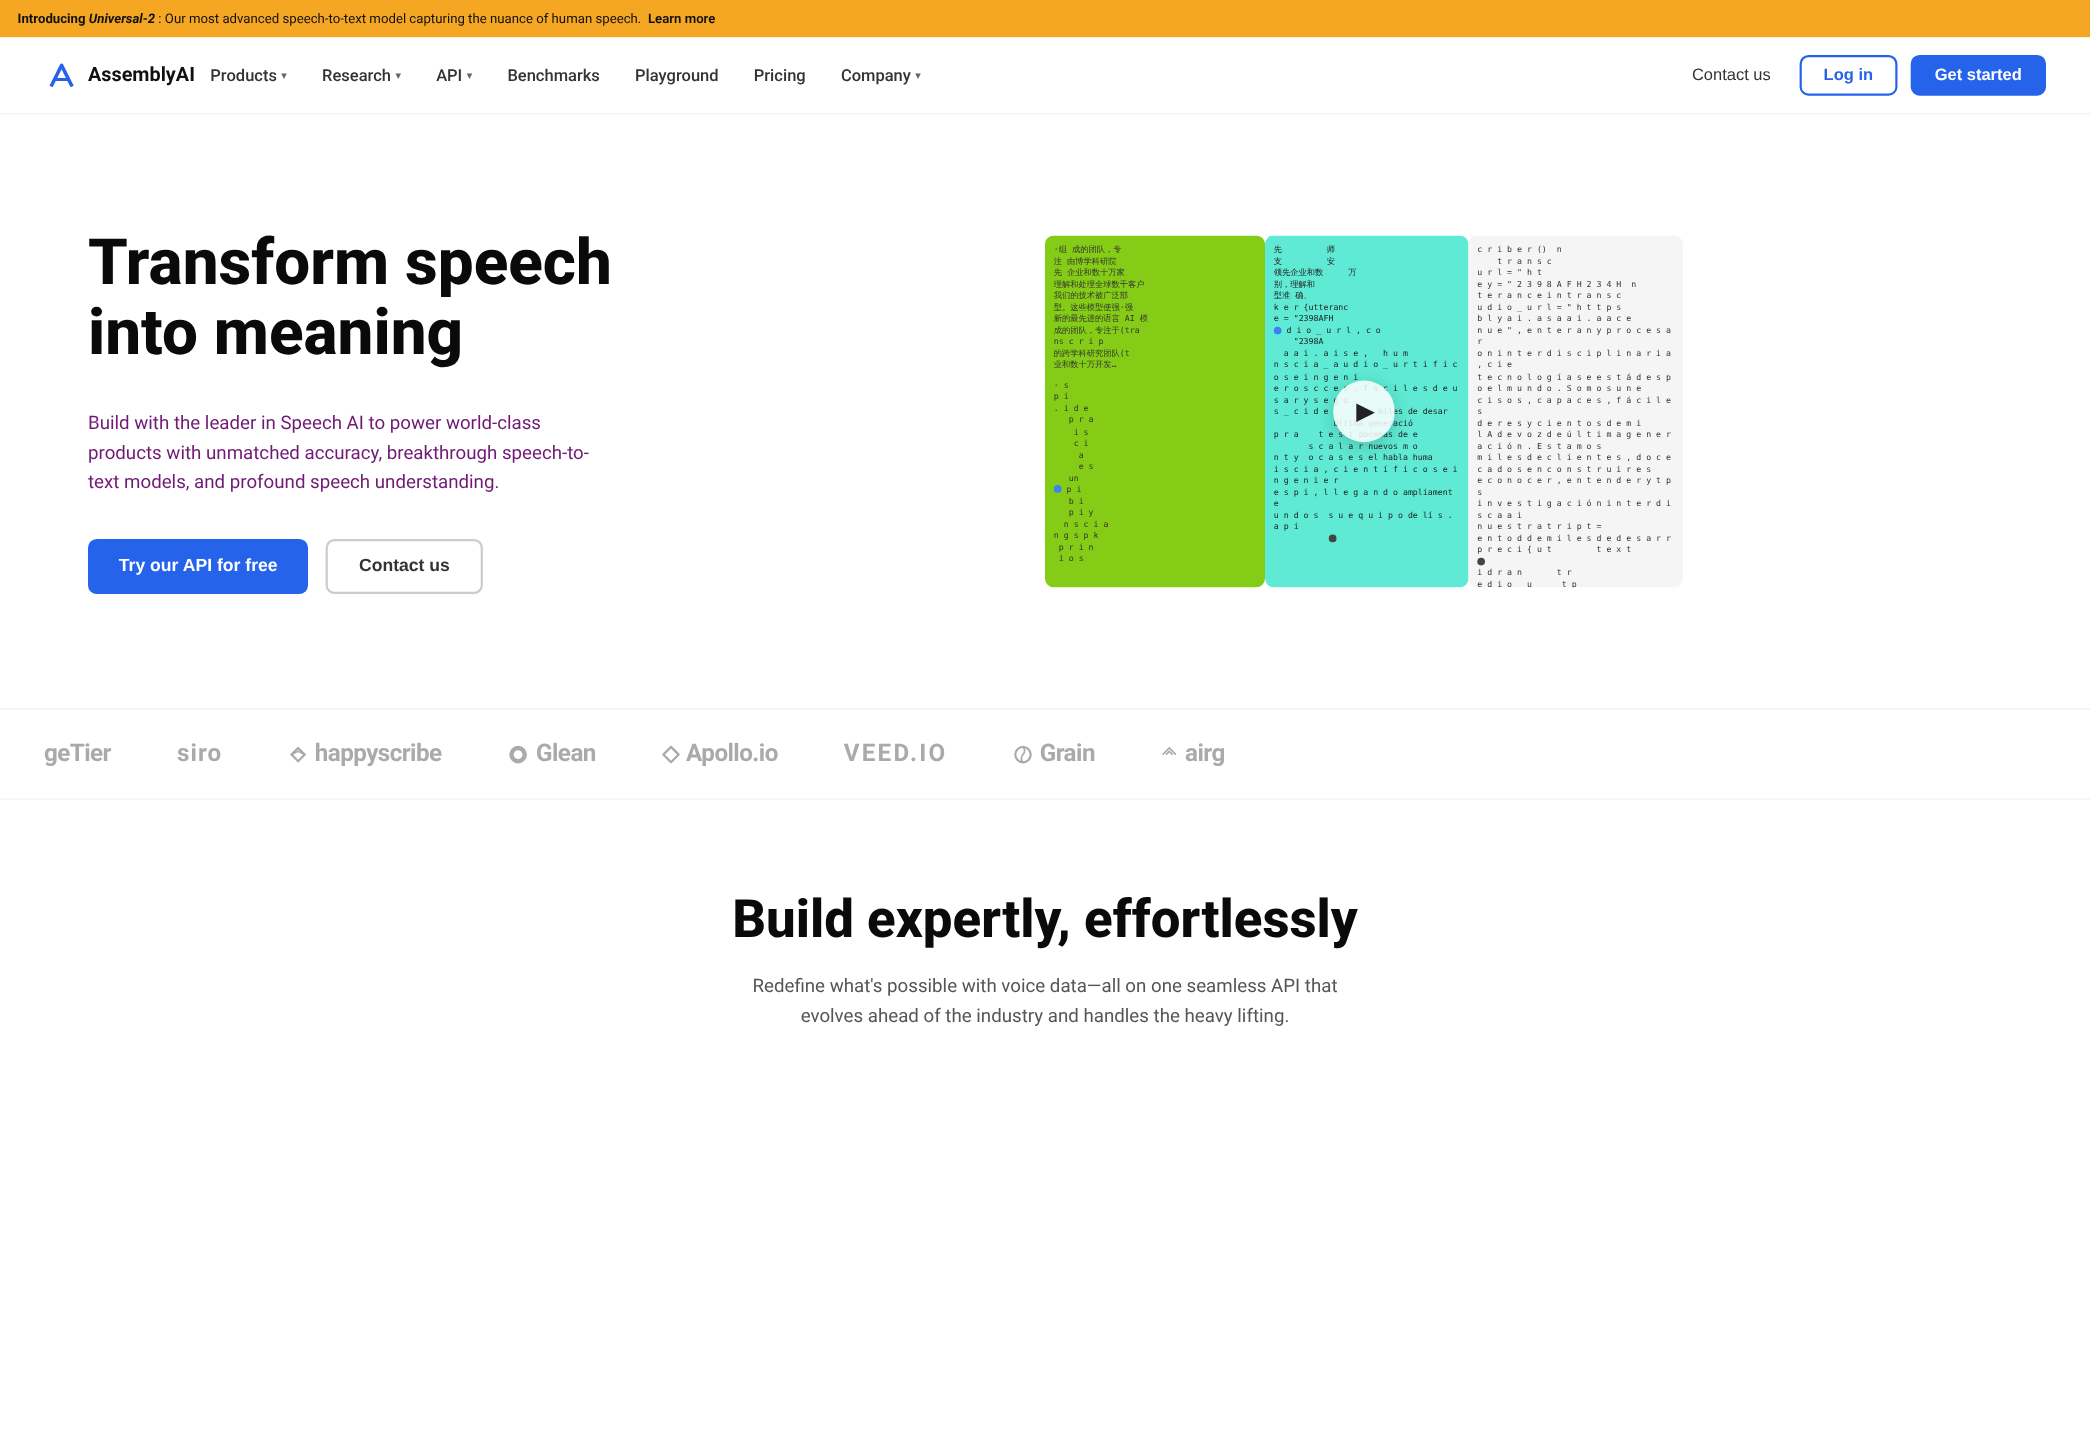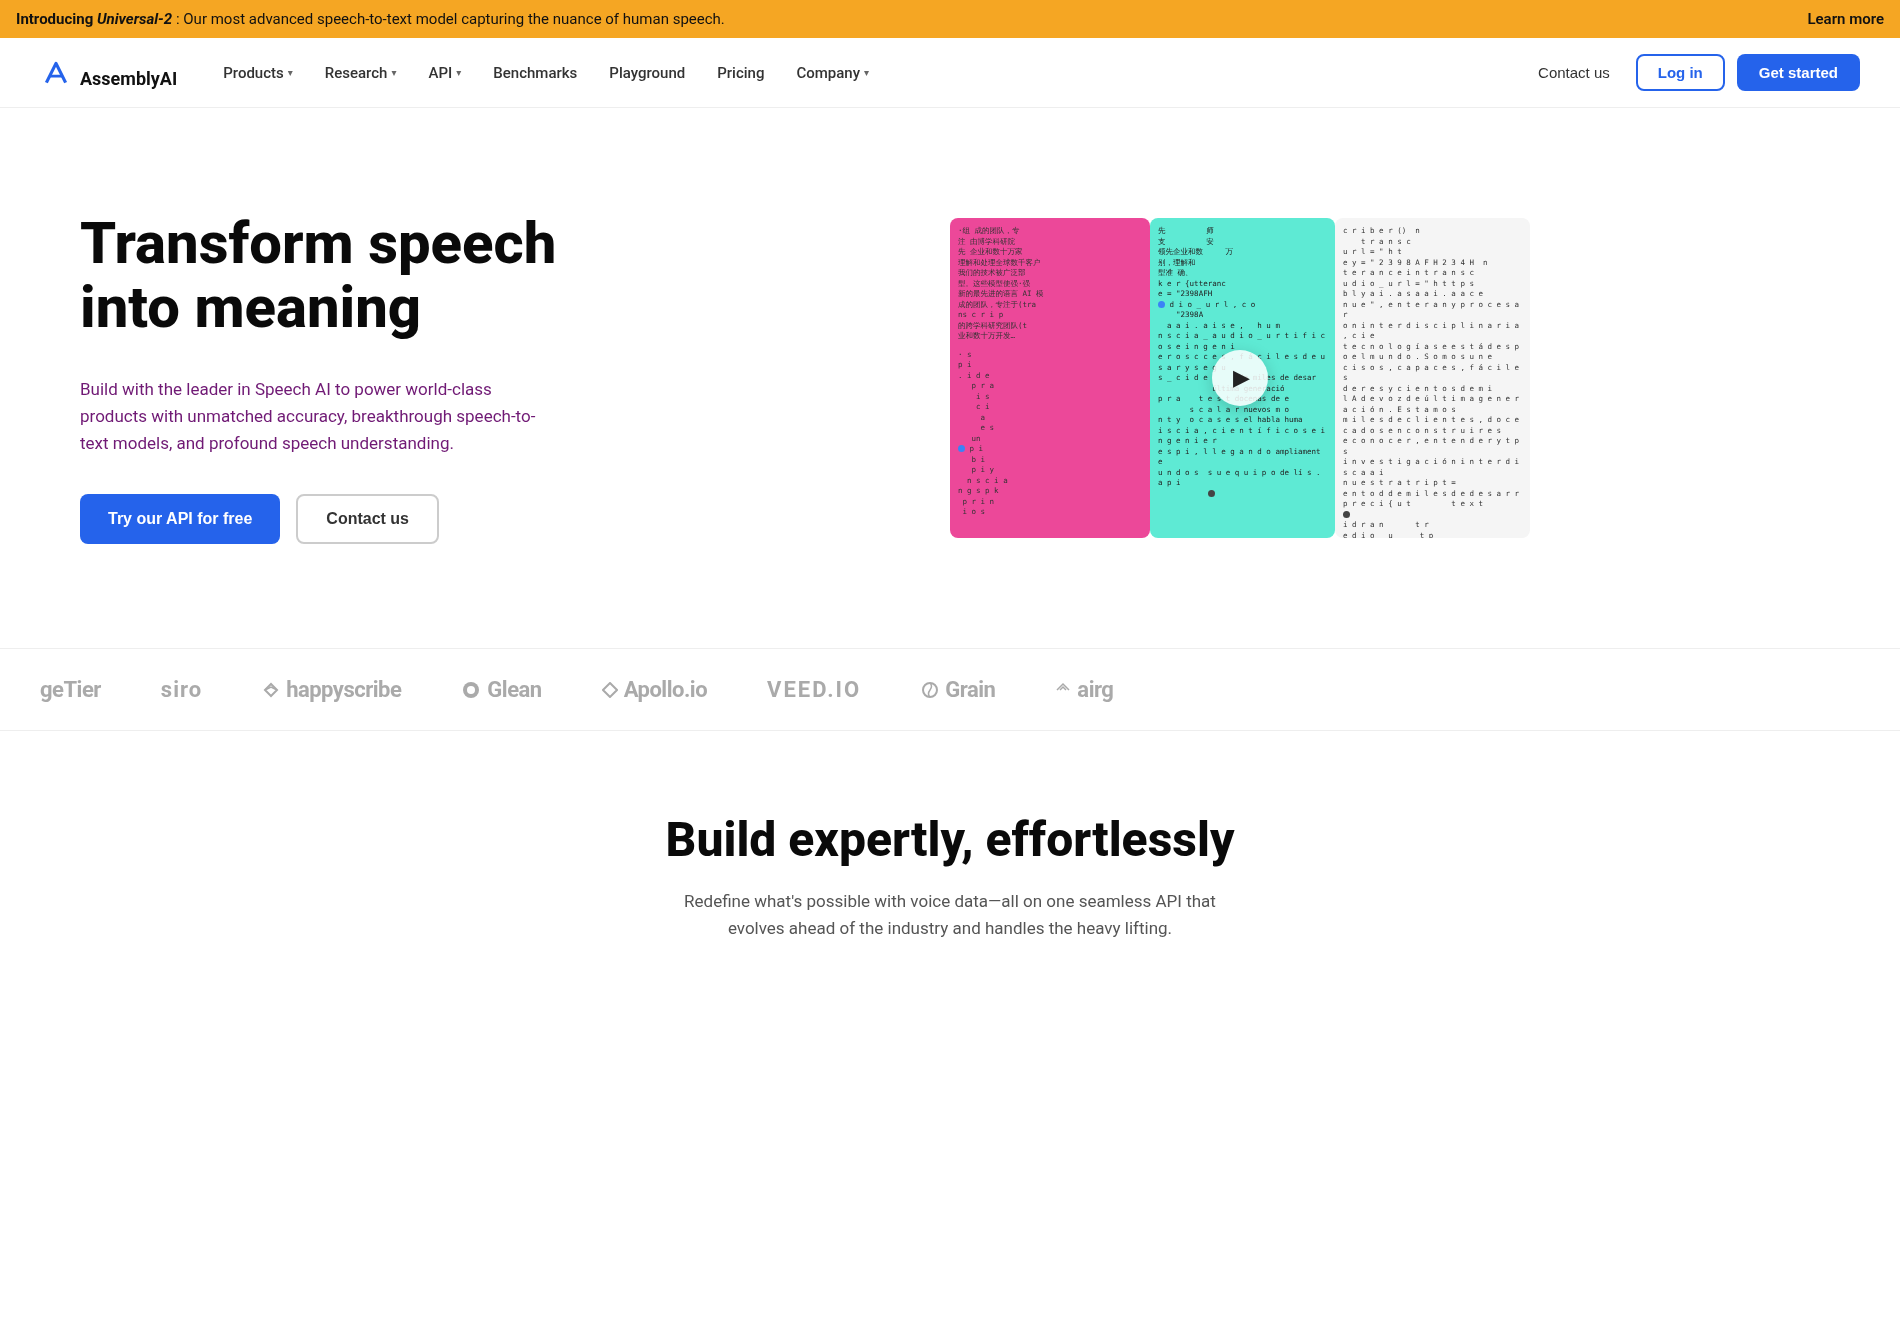--- a/index.html
+++ b/index.html
@@ -3,25 +3,25 @@
   <meta charset="utf-8">
   <style>
     *, *::before, *::after { box-sizing: border-box; margin: 0; padding: 0; }
     body { font-family: -apple-system, BlinkMacSystemFont, 'Segoe UI', Roboto, sans-serif; background: #fff; color: #111; overflow-x: hidden; }
 
     
     .announcement-bar {
       background: #f5a623;
       text-align: center;
       padding: 10px 16px;
-      font-size: 15px;
+      font-size: 12px;
       color: #111;
       display: flex;
       align-items: center;
-      justify-content: space-between;
+      justify-content: flex-start;
       gap: 6px;
     }
     .announcement-bar a {
       color: #111;
       font-weight: 600;
       cursor: pointer;
     }
 
     
     nav {
@@ -30,27 +30,26 @@
       padding: 0 40px;
       height: 70px;
       border-bottom: 1px solid #eee;
       background: #fff;
       position: sticky;
       top: 0;
       z-index: 100;
     }
     .nav-logo {
       display: flex;
-      align-items: flex-end;
+      align-items: center;
       gap: 8px;
       text-decoration: none;
       color: #111;
       font-weight: 700;
       font-size: 18px;
-      margin-right: 32px;
     }
     .logo-icon {
       width: 32px;
       height: 32px;
     }
     .nav-links {
       display: flex;
       align-items: center;
       gap: 4px;
       flex: 1;
@@ -182,21 +181,21 @@
       font-size: 8px;
       line-height: 1.4;
       padding: 8px;
       font-family: monospace;
     }
     .panel-left {
       left: 0;
       top: 0;
       width: 200px;
       height: 320px;
-      background: #ec4899;
+      background: #84cc16;
       color: #333;
       font-size: 7.5px;
       overflow: hidden;
     }
     .panel-center {
       left: 200px;
       top: 0;
       width: 185px;
       height: 320px;
       background: #5eead4;

